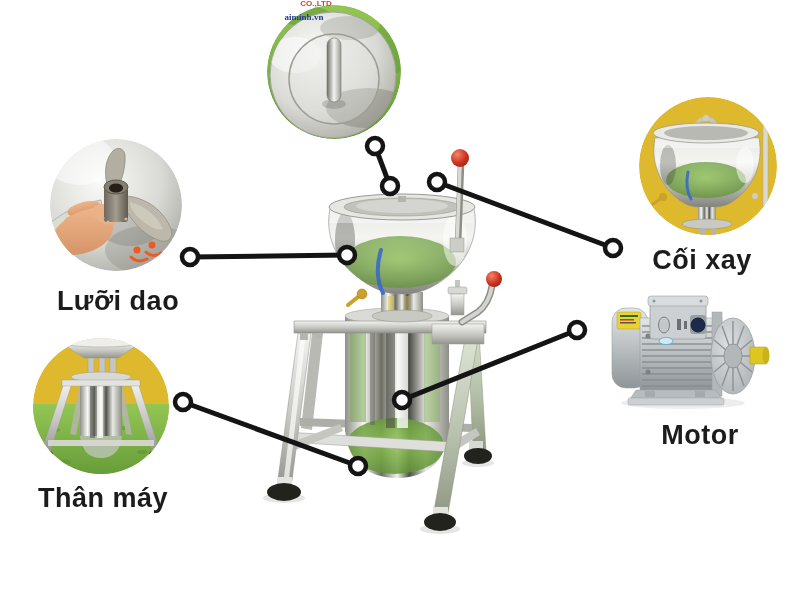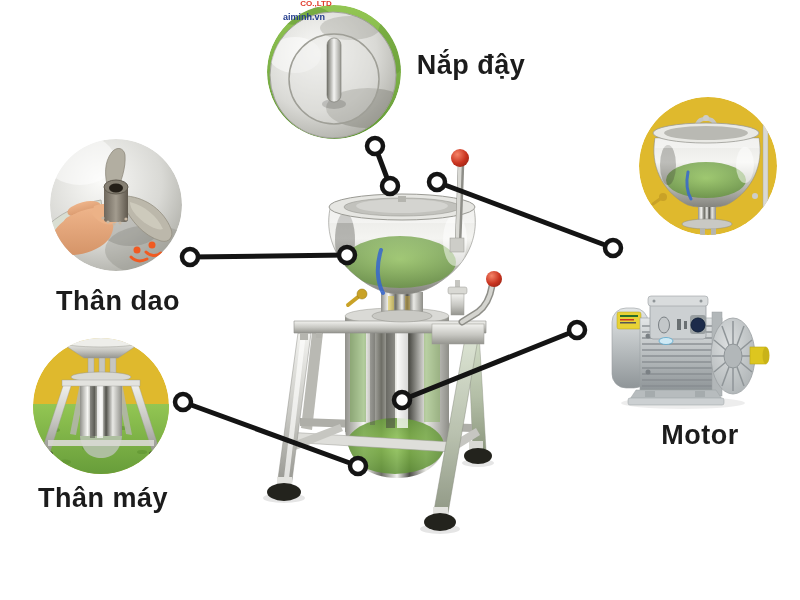--- a/index.html
+++ b/index.html
@@ -415,21 +415,21 @@
     </g>
     <g>
       <line x1="402" y1="400" x2="577" y2="330" stroke-width="5" stroke-linecap="round"></line>
       <circle cx="402" cy="400" r="8" fill="#ffffff" stroke-width="4.5"></circle>
       <circle cx="577" cy="330" r="8" fill="#ffffff" stroke-width="4.5"></circle>
     </g>
   </g>
 </svg>
 
 <div class="wm wm-red" style="left:316px;top:0px;">CO.,LTD</div>
-<div class="wm wm-blue" style="left:304px;top:13px;">aiminh.vn</div>
-
-<div class="lbl" style="left:471px;top:50px;">Nắp đậy</div>
-<div class="lbl" style="left:118px;top:286px;">Thân dao</div>
+<div class="wm wm-blue" style="left:304px;top:13px;font-family:Liberation Serif, serif;">aiminh.vn</div>
+
+<div class="lbl" style="left:118px;top:286px;">Lưỡi dao</div>
 <div class="lbl" style="left:103px;top:483px;">Thân máy</div>
+<div class="lbl" style="left:702px;top:245px;">Cối xay</div>
 <div class="lbl" style="left:700px;top:412px;margin-top:8px;">Motor</div>
 
 
 </div>
 
 </body></html>

